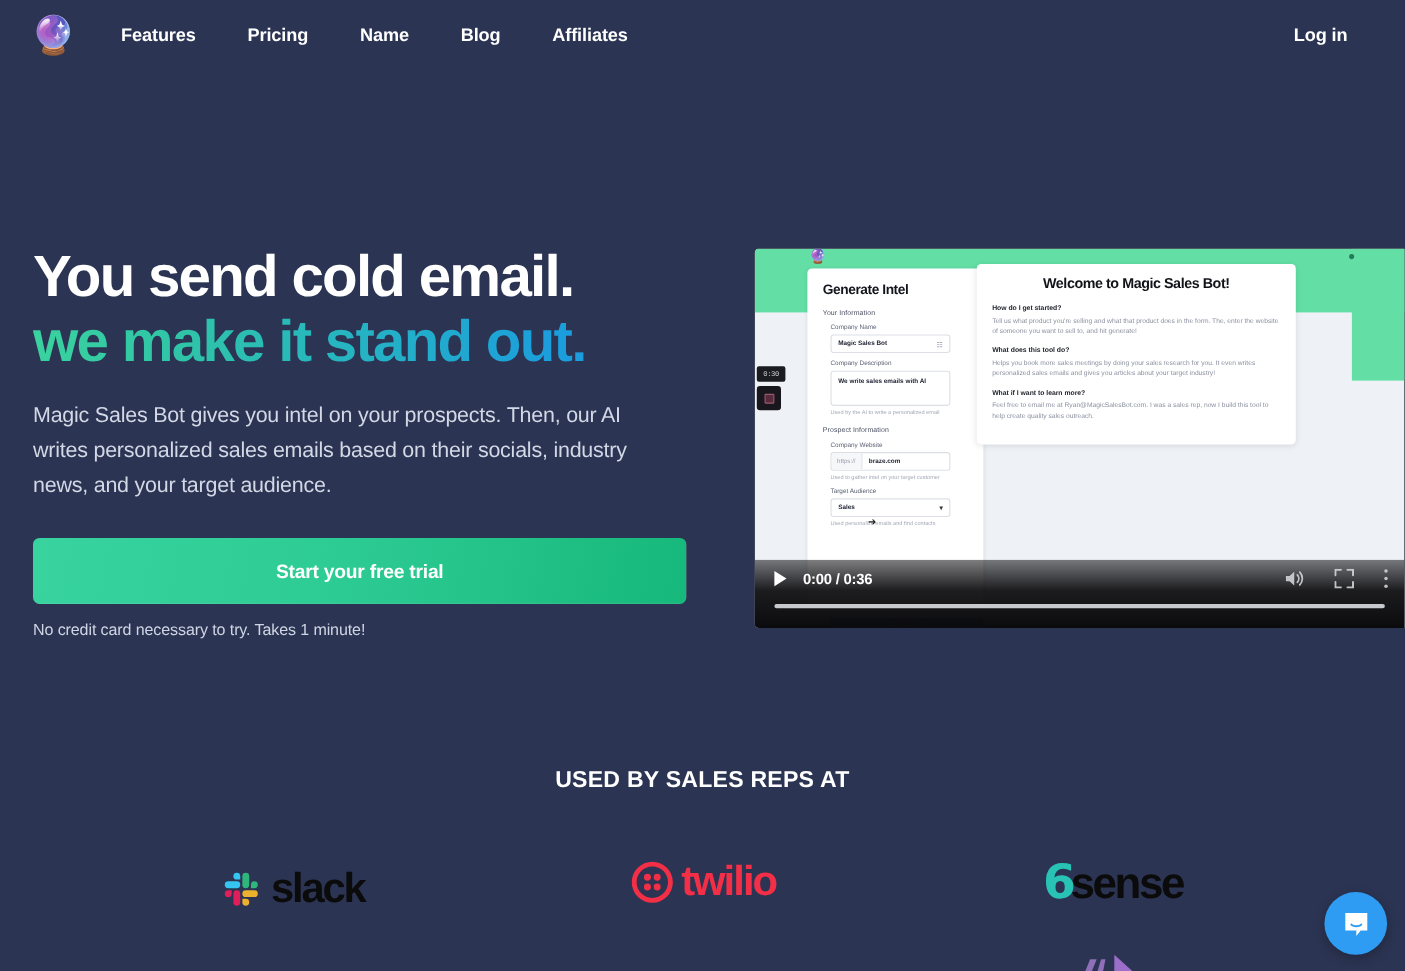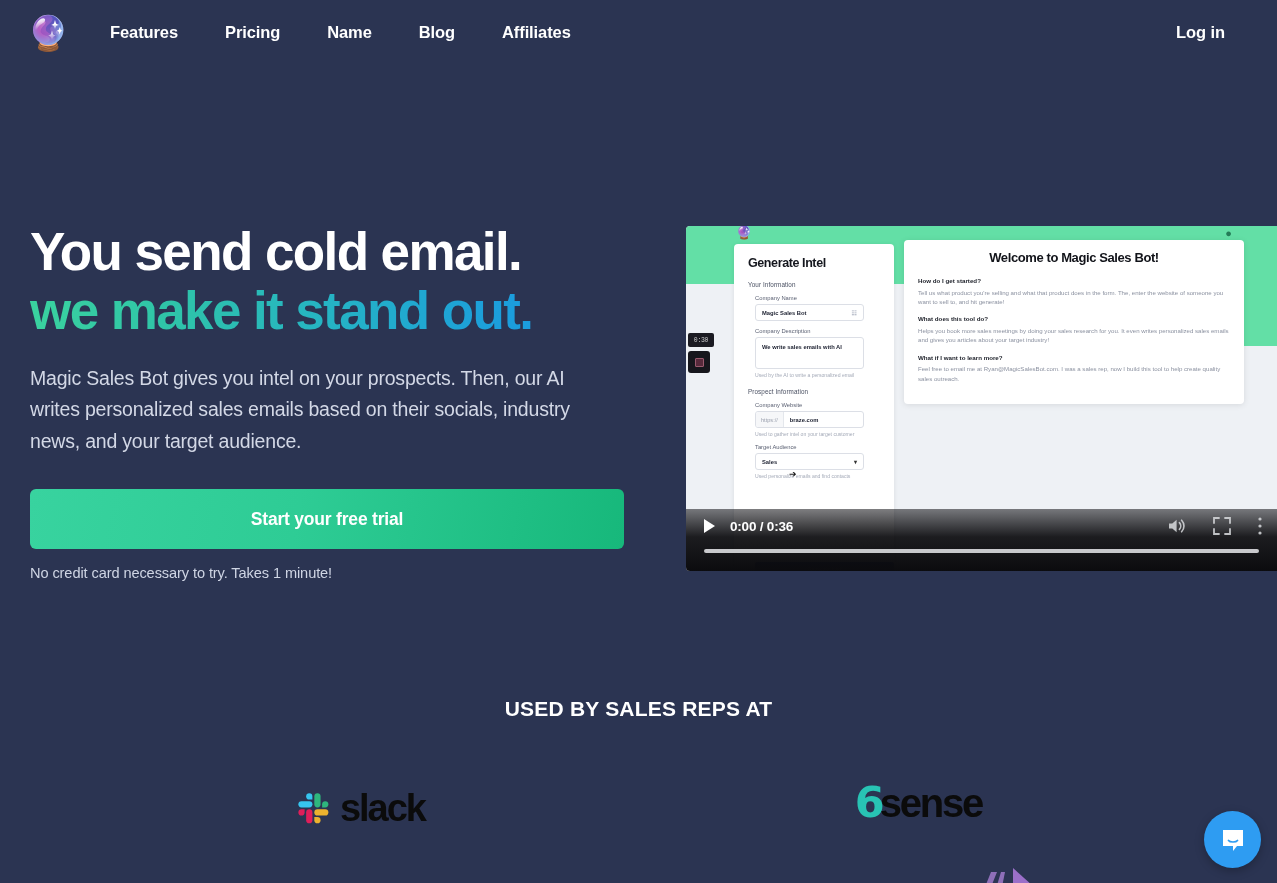--- a/index.html
+++ b/index.html
@@ -218,22 +218,22 @@
     color: #fff; font-size: 5.4px; display:flex; align-items:center; justify-content:center;
   }
   .cursor-arrow {
     position: absolute; left: 103px; top: 244px;
     width: 0; height: 0; color:#1a1a1a; font-size: 9px; line-height: 1;
   }
 
   
   .card-right {
     position: absolute;
-    left: 218px; top: 14px;
-    width: 340px;
+    left: 202px; top: 14px;
+    width: 290px;
     background: #ffffff;
     border-radius: 4px;
     padding: 10px 14px 12px 14px;
     box-shadow: 0 1px 6px rgba(0,0,0,.10);
   }
   .card-right h3 {
     text-align: center; font-size: 13px; color: #111319; font-weight: bold;
     letter-spacing: -0.4px; margin-bottom: 12px;
   }
   .qa { margin-bottom: 9px; }
@@ -452,20 +452,32 @@
             <path d="M45.2 23.8a5.2 5.2 0 115.2 5.2h-5.2z" fill="#2EB67D"></path>
             <path d="M42.6 23.8a5.2 5.2 0 11-10.4 0v-13a5.2 5.2 0 1110.4 0z" fill="#2EB67D"></path>
             <path d="M37.4 45.2a5.2 5.2 0 11-5.2 5.2v-5.2z" fill="#ECB22E"></path>
             <path d="M37.4 42.6a5.2 5.2 0 110-10.4h13a5.2 5.2 0 110 10.4z" fill="#ECB22E"></path>
           </g>
         </svg>
         <span class="slack-word">slack</span>
       </div>
     </div>
 
+    <div class="logo-cell">
+      <div class="twilio-wrap">
+        <svg width="38" height="38" viewBox="0 0 60 60">
+          <circle cx="30" cy="30" r="26" fill="none" stroke="#F22F46" stroke-width="7"></circle>
+          <circle cx="23" cy="23" r="5" fill="#F22F46"></circle>
+          <circle cx="37" cy="23" r="5" fill="#F22F46"></circle>
+          <circle cx="23" cy="37" r="5" fill="#F22F46"></circle>
+          <circle cx="37" cy="37" r="5" fill="#F22F46"></circle>
+        </svg>
+        <span class="twilio-word">twilio</span>
+      </div>
+    </div>
 
     <div class="logo-cell">
       <div class="sense-wrap">
         <span class="sense-six">6</span>
         <span class="sense-word">sense</span>
       </div>
     </div>
   </div>
 
   <div class="partial-logo">

